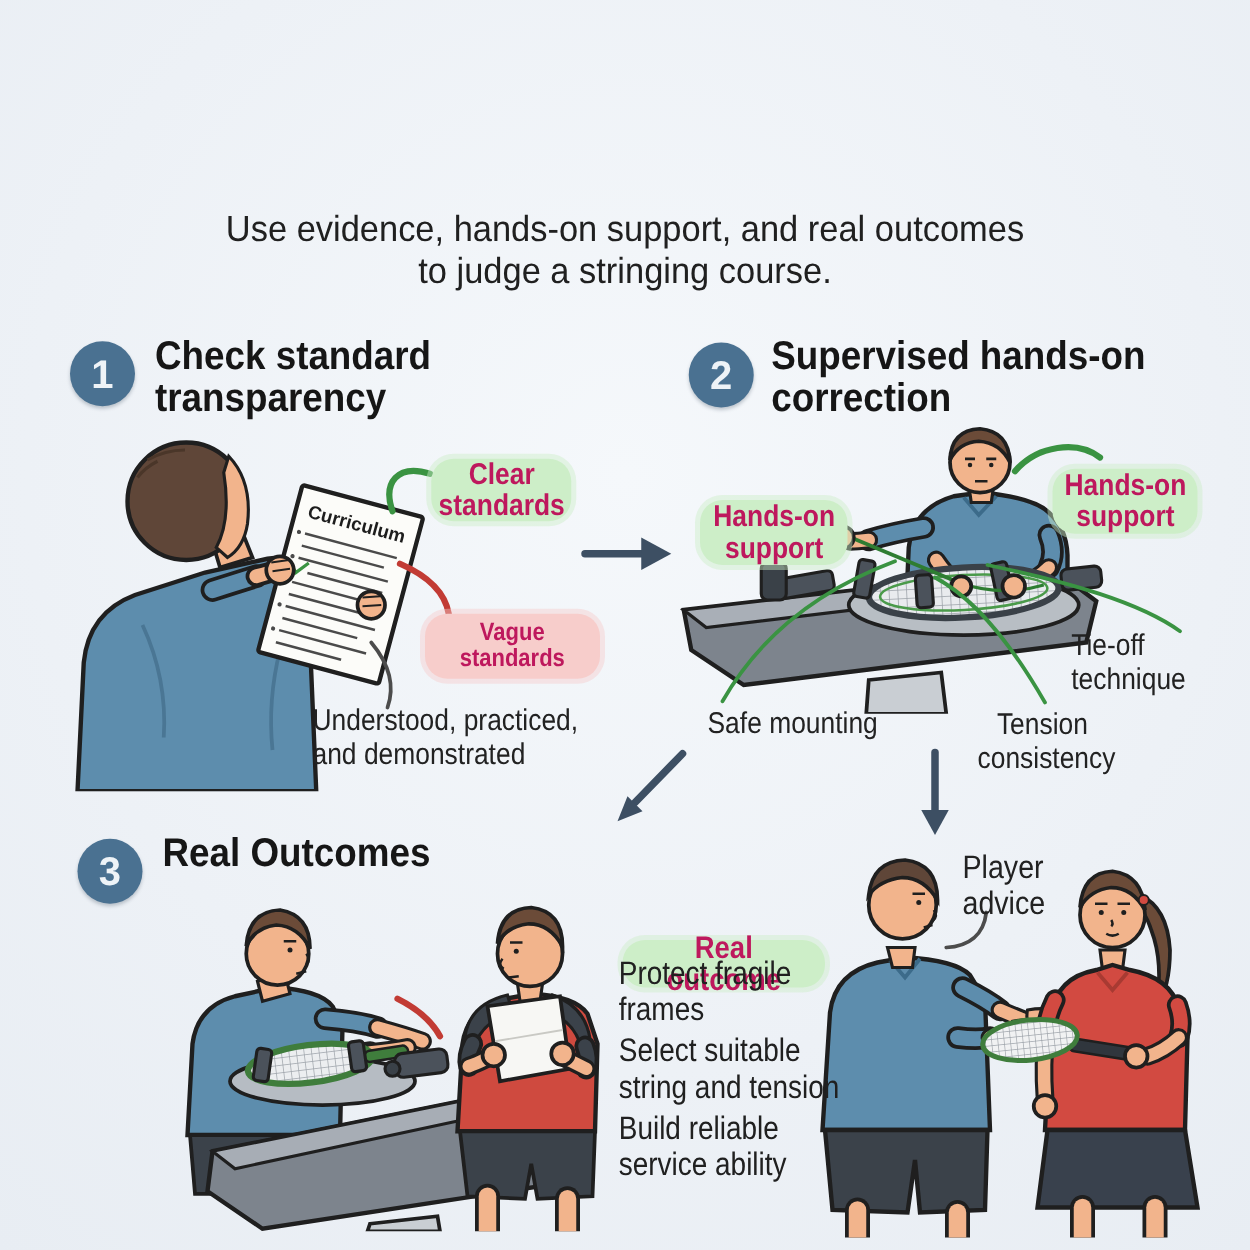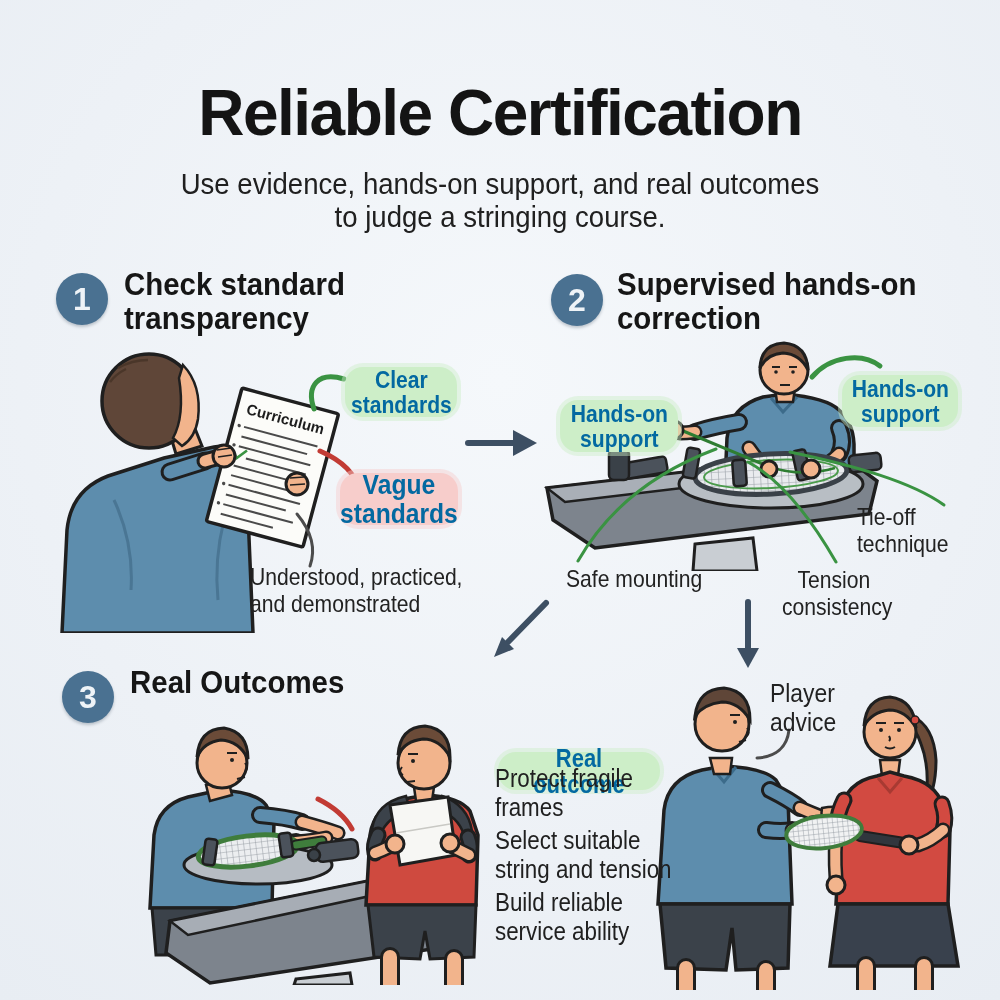--- a/index.html
+++ b/index.html
@@ -22,21 +22,21 @@
     background:#4a7191;color:#eef3f7;font-size:32px;font-weight:700;
     display:flex;align-items:center;justify-content:center;
     box-shadow:0 2px 3px rgba(30,50,70,0.25);
   }
   .step-title{
     position:absolute;font-size:32px;font-weight:700;line-height:1.06;
     white-space:pre-line;color:#161616;transform:scaleX(0.92);transform-origin:0 0;
   }
   .pill{
     position:absolute;display:flex;align-items:center;justify-content:center;
-    border-radius:18px;font-weight:700;color:#0369a1;
+    border-radius:18px;font-weight:700;color:#be185d;
   }
   .pill.green{background:#cdeec8;box-shadow:0 0 0 4px rgba(205,238,200,0.45);}
   .pill.pink{background:#f7cdcb;box-shadow:0 0 0 4px rgba(247,205,203,0.45);}
   .pill-inner{transform:scaleX(0.88);line-height:1.05;text-align:center;white-space:pre-line;}
   .label{
     position:absolute;font-size:24px;font-weight:500;line-height:1.12;
     white-space:pre-line;color:#222;transform:scaleX(0.88);transform-origin:0 0;
   }
   .label.center{text-align:center;}
   .outcome-item{
@@ -46,21 +46,20 @@
   .scene{position:absolute;}
   .overlay{position:absolute;left:0;top:0;pointer-events:none;}
   .logo{position:absolute;left:12px;top:889px;width:106px;height:106px;}
   svg text{font-family:"Liberation Sans",sans-serif;}
 </style>
 </head>
 <body>
 
 <div class="canvas">
 
-  <div class="title">Reliable Certification</div>
   <div class="subtitle">Use evidence, hands-on support, and real outcomes
 to judge a stringing course.</div>
 
   <div class="badge" style="left:56px;top:273px">1</div>
   <div class="step-title" style="left:124px;top:268px">Check standard
 transparency</div>
 
   <div class="badge" style="left:551px;top:274px">2</div>
   <div class="step-title" style="left:617px;top:268px">Supervised hands-on
 correction</div>
@@ -334,21 +333,21 @@
     <g>
       <path d="M 748,602 L 748,650" stroke="#3d4f63" stroke-width="6" stroke-linecap="round" fill="none"></path>
       <path d="M 748,668 L 737,648 L 759,648 Z" fill="#3d4f63"></path>
     </g>
   </svg>
 
   <div class="pill green" style="left:345px;top:367px;width:112px;height:50px;font-size:24px">
     <span class="pill-inner">Clear
 standards</span>
   </div>
-  <div class="pill pink" style="left:340px;top:473px;width:118px;height:52px;font-size:28px">
+  <div class="pill pink" style="left:340px;top:491px;width:140px;height:52px;font-size:20px">
     <span class="pill-inner">Vague
 standards</span>
   </div>
   <div class="label" style="left:250px;top:564px">Understood, practiced,
 and demonstrated</div>
 
   <div class="pill green" style="left:560px;top:400px;width:118px;height:52px;font-size:24px">
     <span class="pill-inner">Hands-on
 support</span>
   </div>

